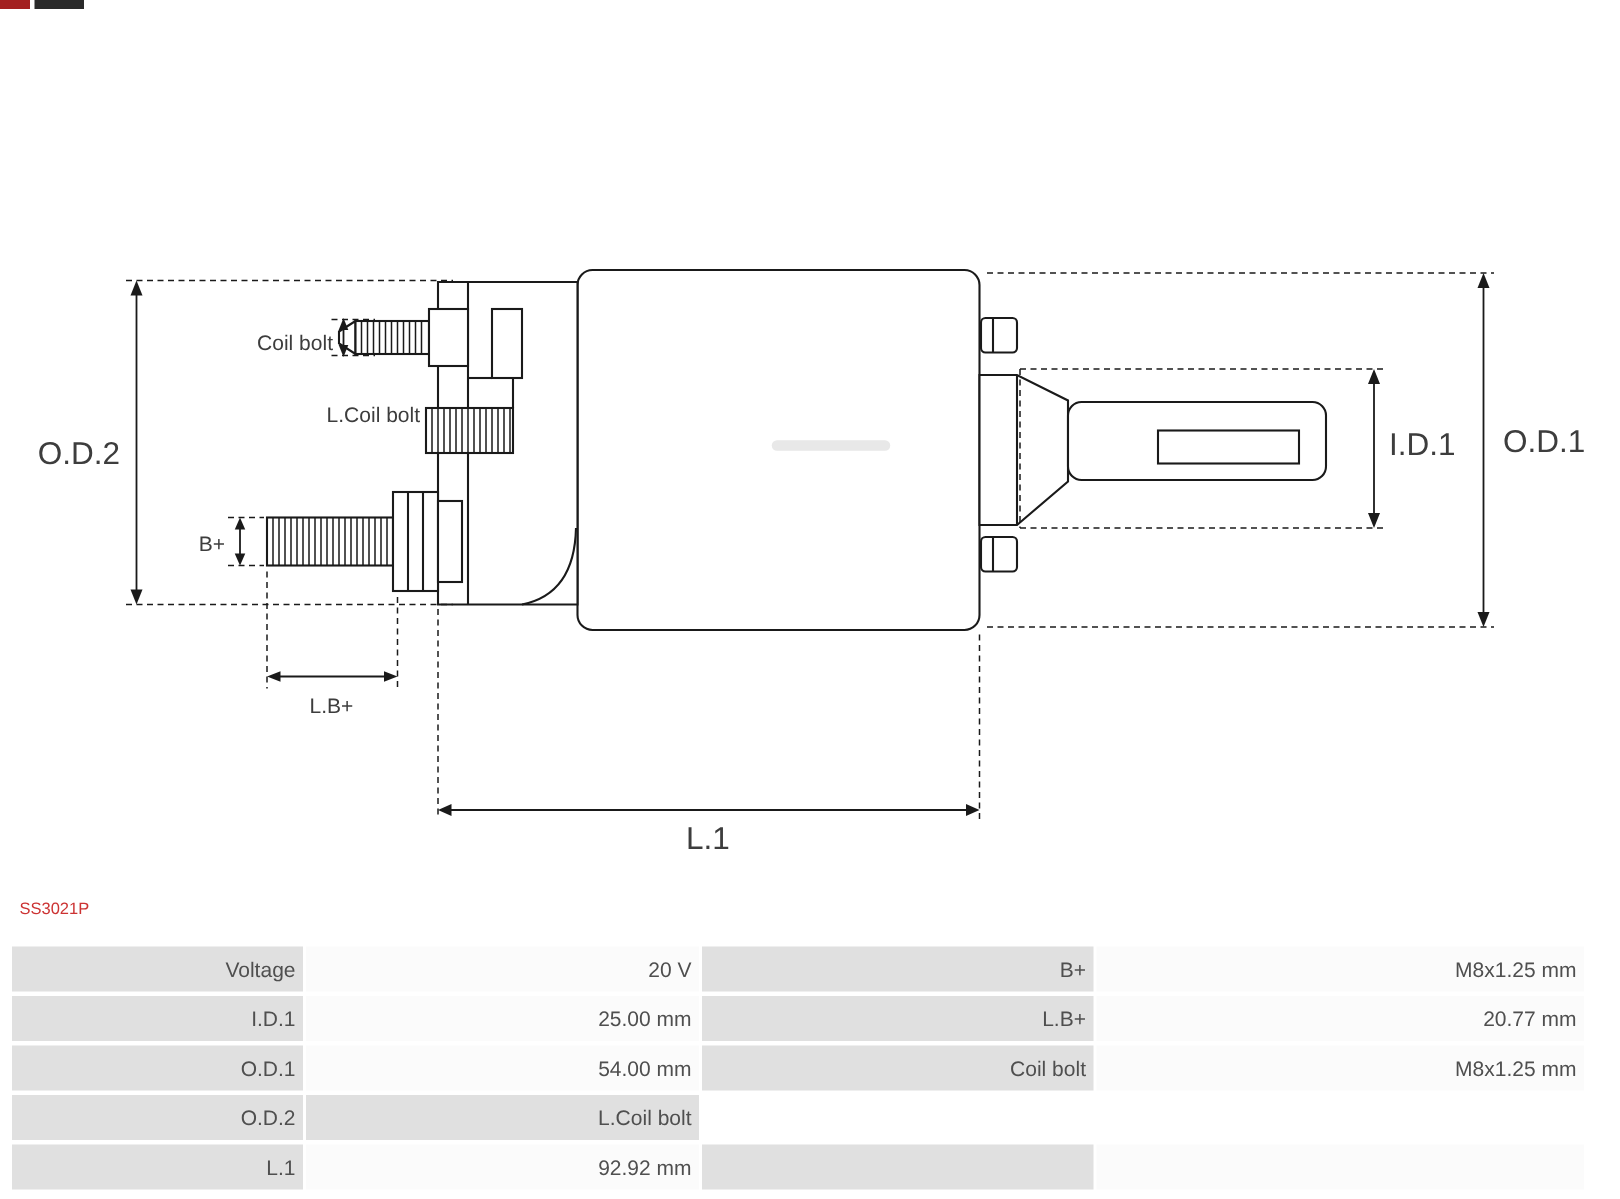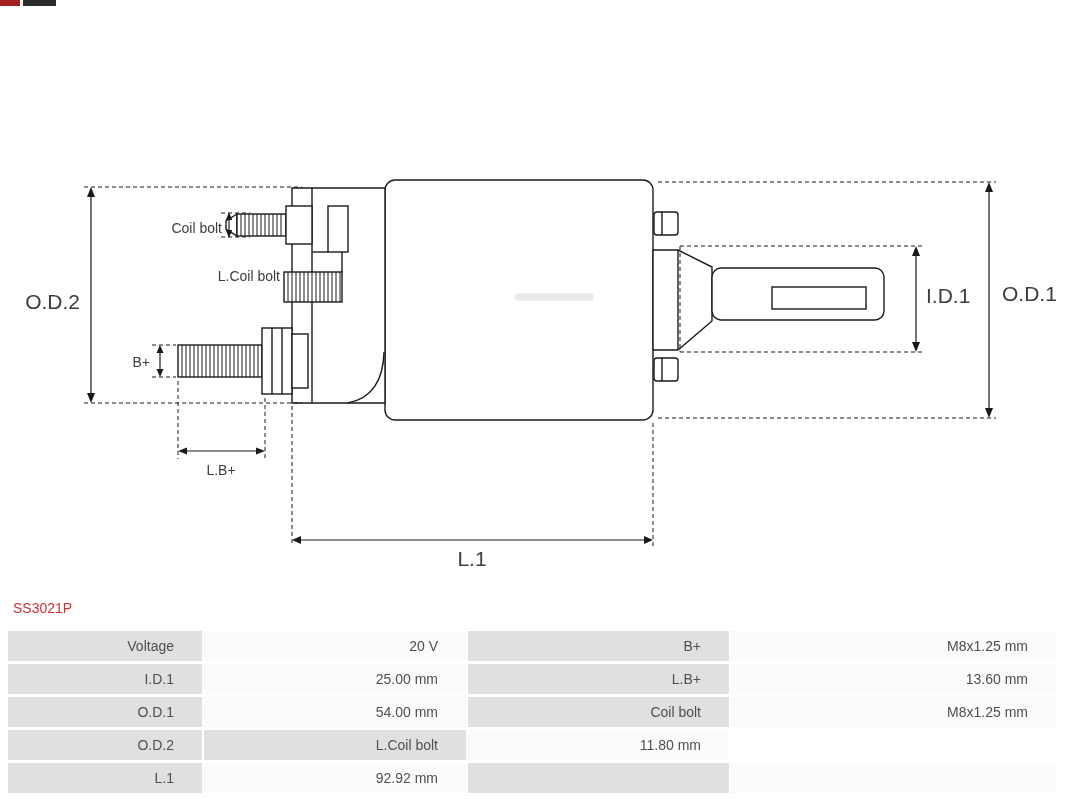--- a/index.html
+++ b/index.html
@@ -31,21 +31,21 @@
   .dln     { fill: none; stroke: var(--diagram-line, #1a1a1a); stroke-width: 1.2; }
   .dash    { fill: none; stroke: var(--diagram-line, #1a1a1a); stroke-width: 1; stroke-dasharray: 4 3; }
   .arr     { fill: var(--diagram-line, #1a1a1a); stroke: none; }
   .wm      { stroke: #e8e8e8; stroke-width: 7; stroke-linecap: round; }
 
   
   .part-number {
     position: absolute;
     left: 13px;
     top: 600px;
-    font-size: 14px;
+    font-size: 11px;
     color: var(--accent, #cc3333);
   }
 
   
   .spec-table {
     position: absolute;
     top: 631px;
     left: 8px;
     width: 1050px;
     display: flex;
@@ -55,21 +55,21 @@
   .spec-table .row {
     display: grid;
     grid-template-columns: 194px 262px 261px 325px;
     gap: 2px;
   }
   .spec-table .cell {
     height: 30px;
     line-height: 30px;
     font-size: 14px;
     text-align: right;
-    padding-right: 28px;
+    padding-right: 5px;
     box-sizing: border-box;
     color: var(--table-text, #4f4f4f);
     white-space: nowrap;
     overflow: hidden;
   }
   .spec-table .label { background: var(--table-label-bg, #e0e0e0); }
   .spec-table .value { background: var(--table-value-bg, #fbfbfb); }
 </style>
 </head>
 <body>
@@ -208,32 +208,31 @@
     <div class="row">
       <div class="cell label">Voltage</div>
       <div class="cell value">20 V</div>
       <div class="cell label">B+</div>
       <div class="cell value">M8x1.25 mm</div>
     </div>
     <div class="row">
       <div class="cell label">I.D.1</div>
       <div class="cell value">25.00 mm</div>
       <div class="cell label">L.B+</div>
-      <div class="cell value">13.60 mm</div>
+      <div class="cell value">20.77 mm</div>
     </div>
     <div class="row">
       <div class="cell label">O.D.1</div>
       <div class="cell value">54.00 mm</div>
       <div class="cell label">Coil bolt</div>
       <div class="cell value">M8x1.25 mm</div>
     </div>
     <div class="row">
       <div class="cell label">O.D.2</div>
       <div class="cell label">L.Coil bolt</div>
-      <div class="cell value">11.80 mm</div>
     </div>
     <div class="row">
       <div class="cell label">L.1</div>
       <div class="cell value">92.92 mm</div>
       <div class="cell label"></div>
       <div class="cell value"></div>
     </div>
   </div>
 
 </div>

